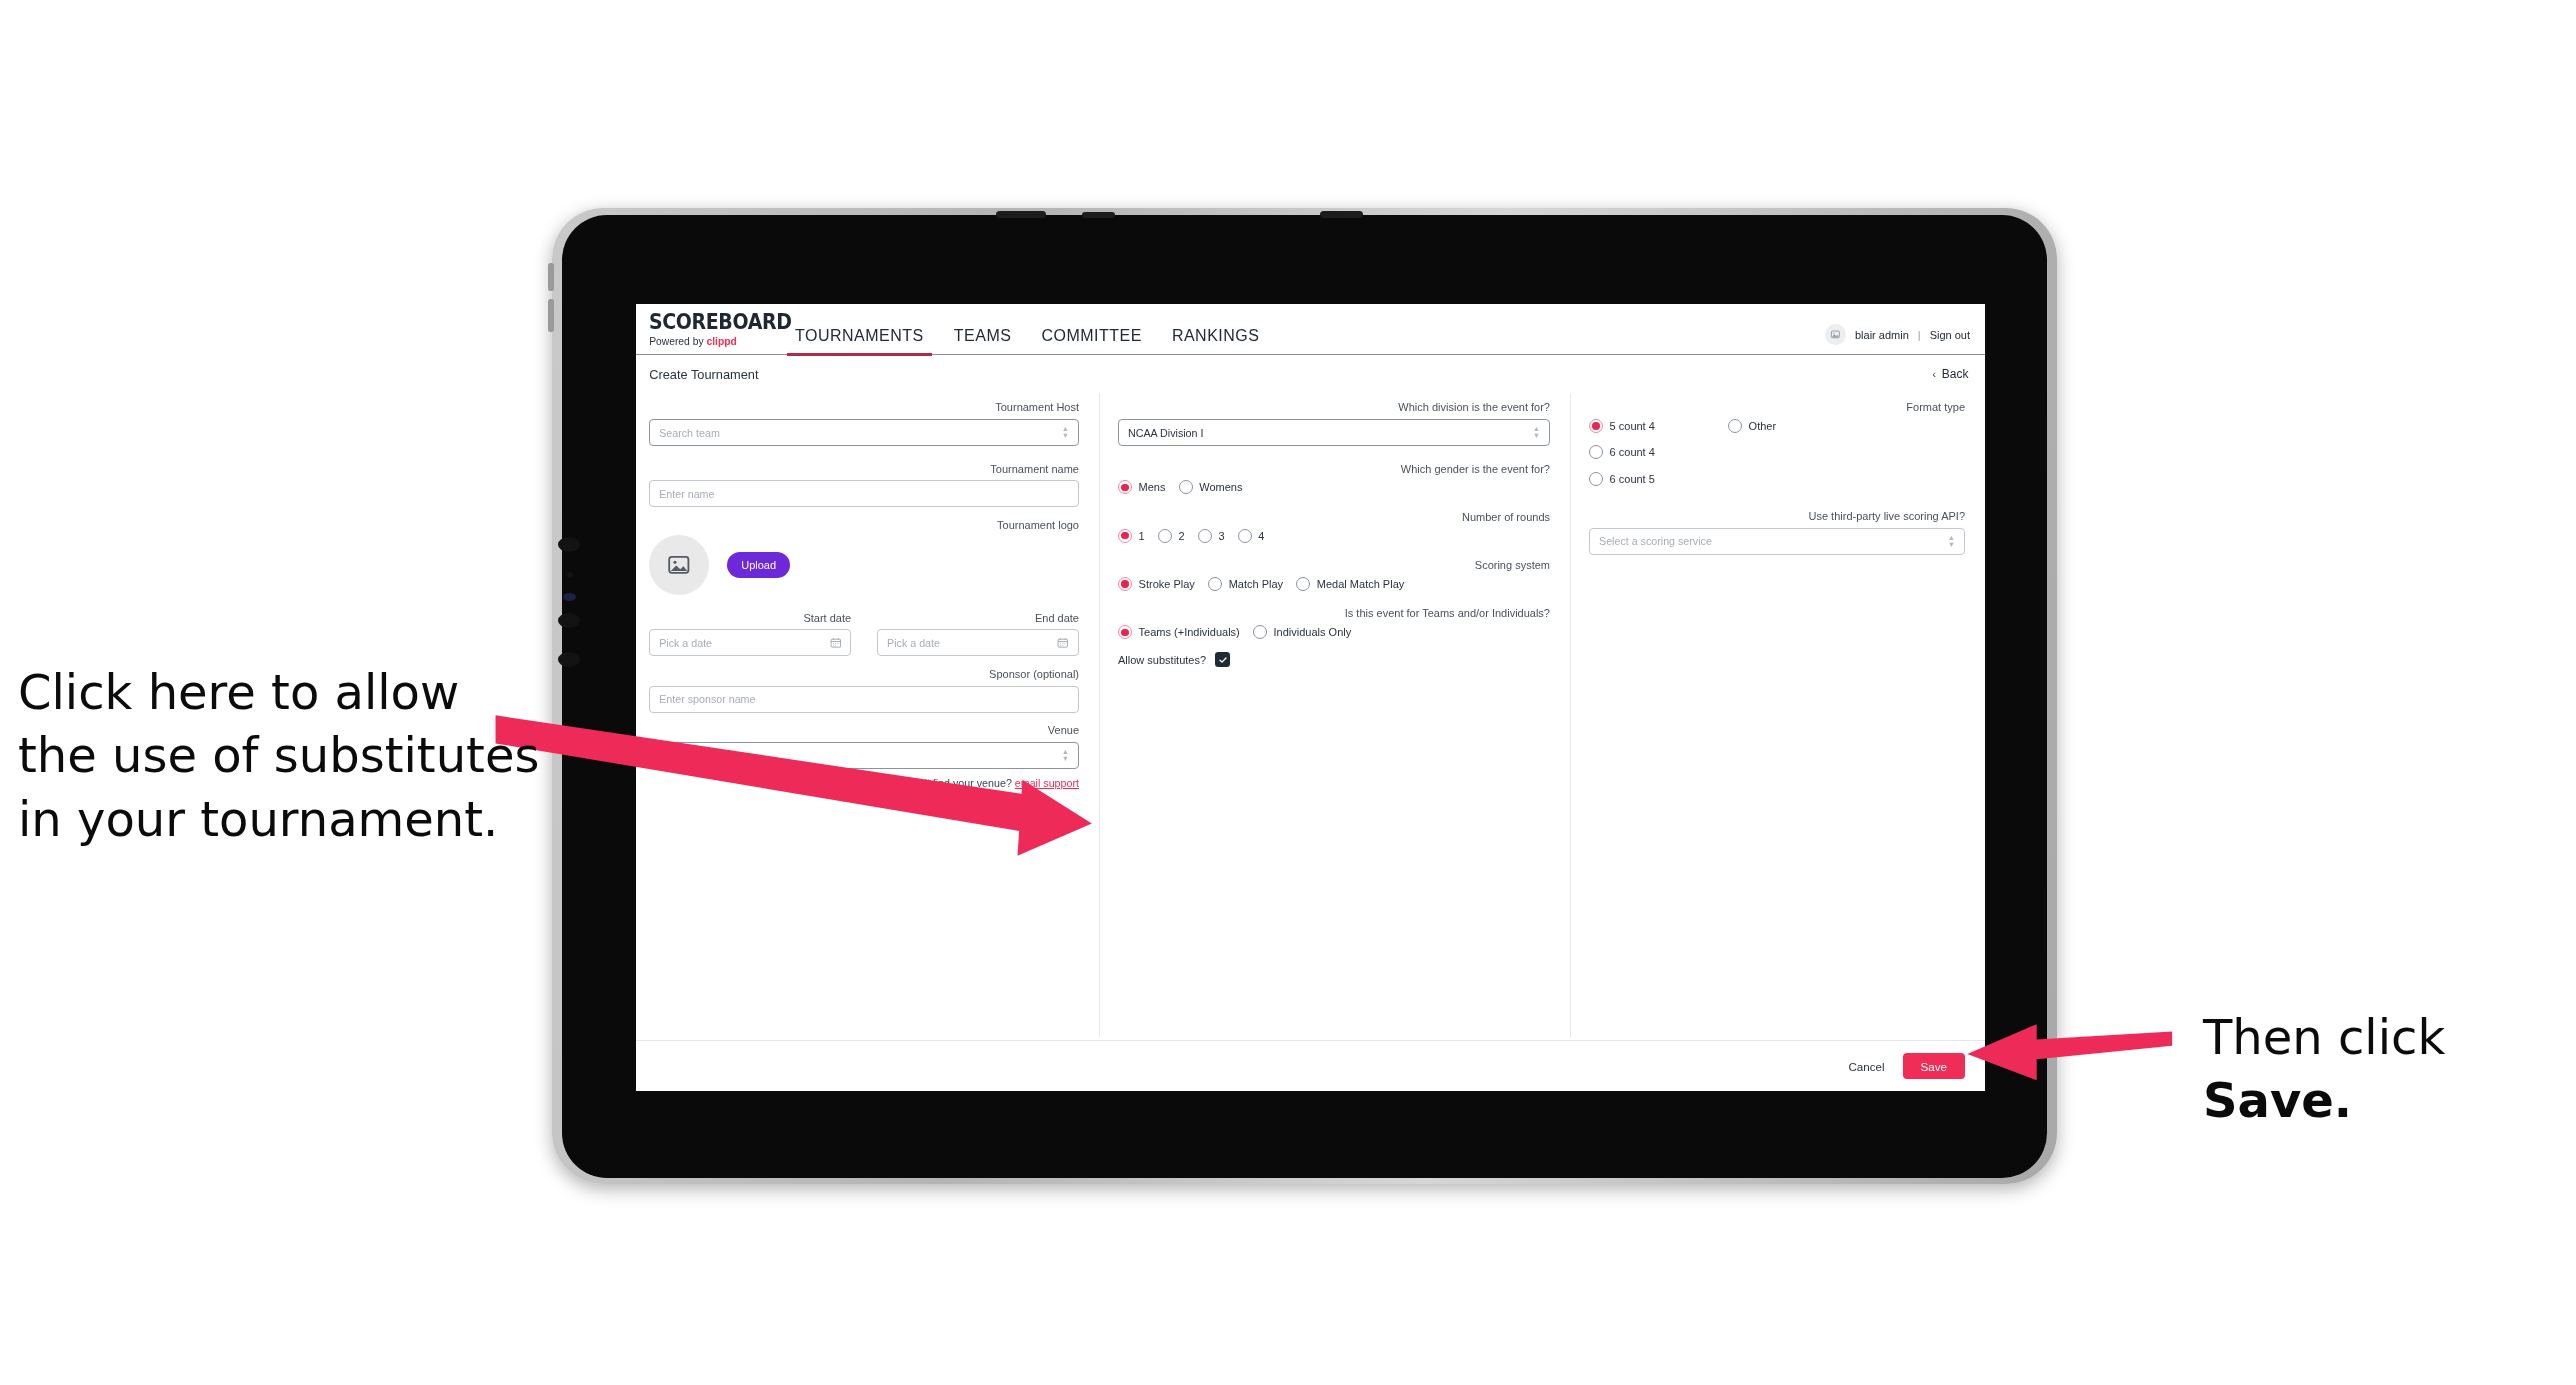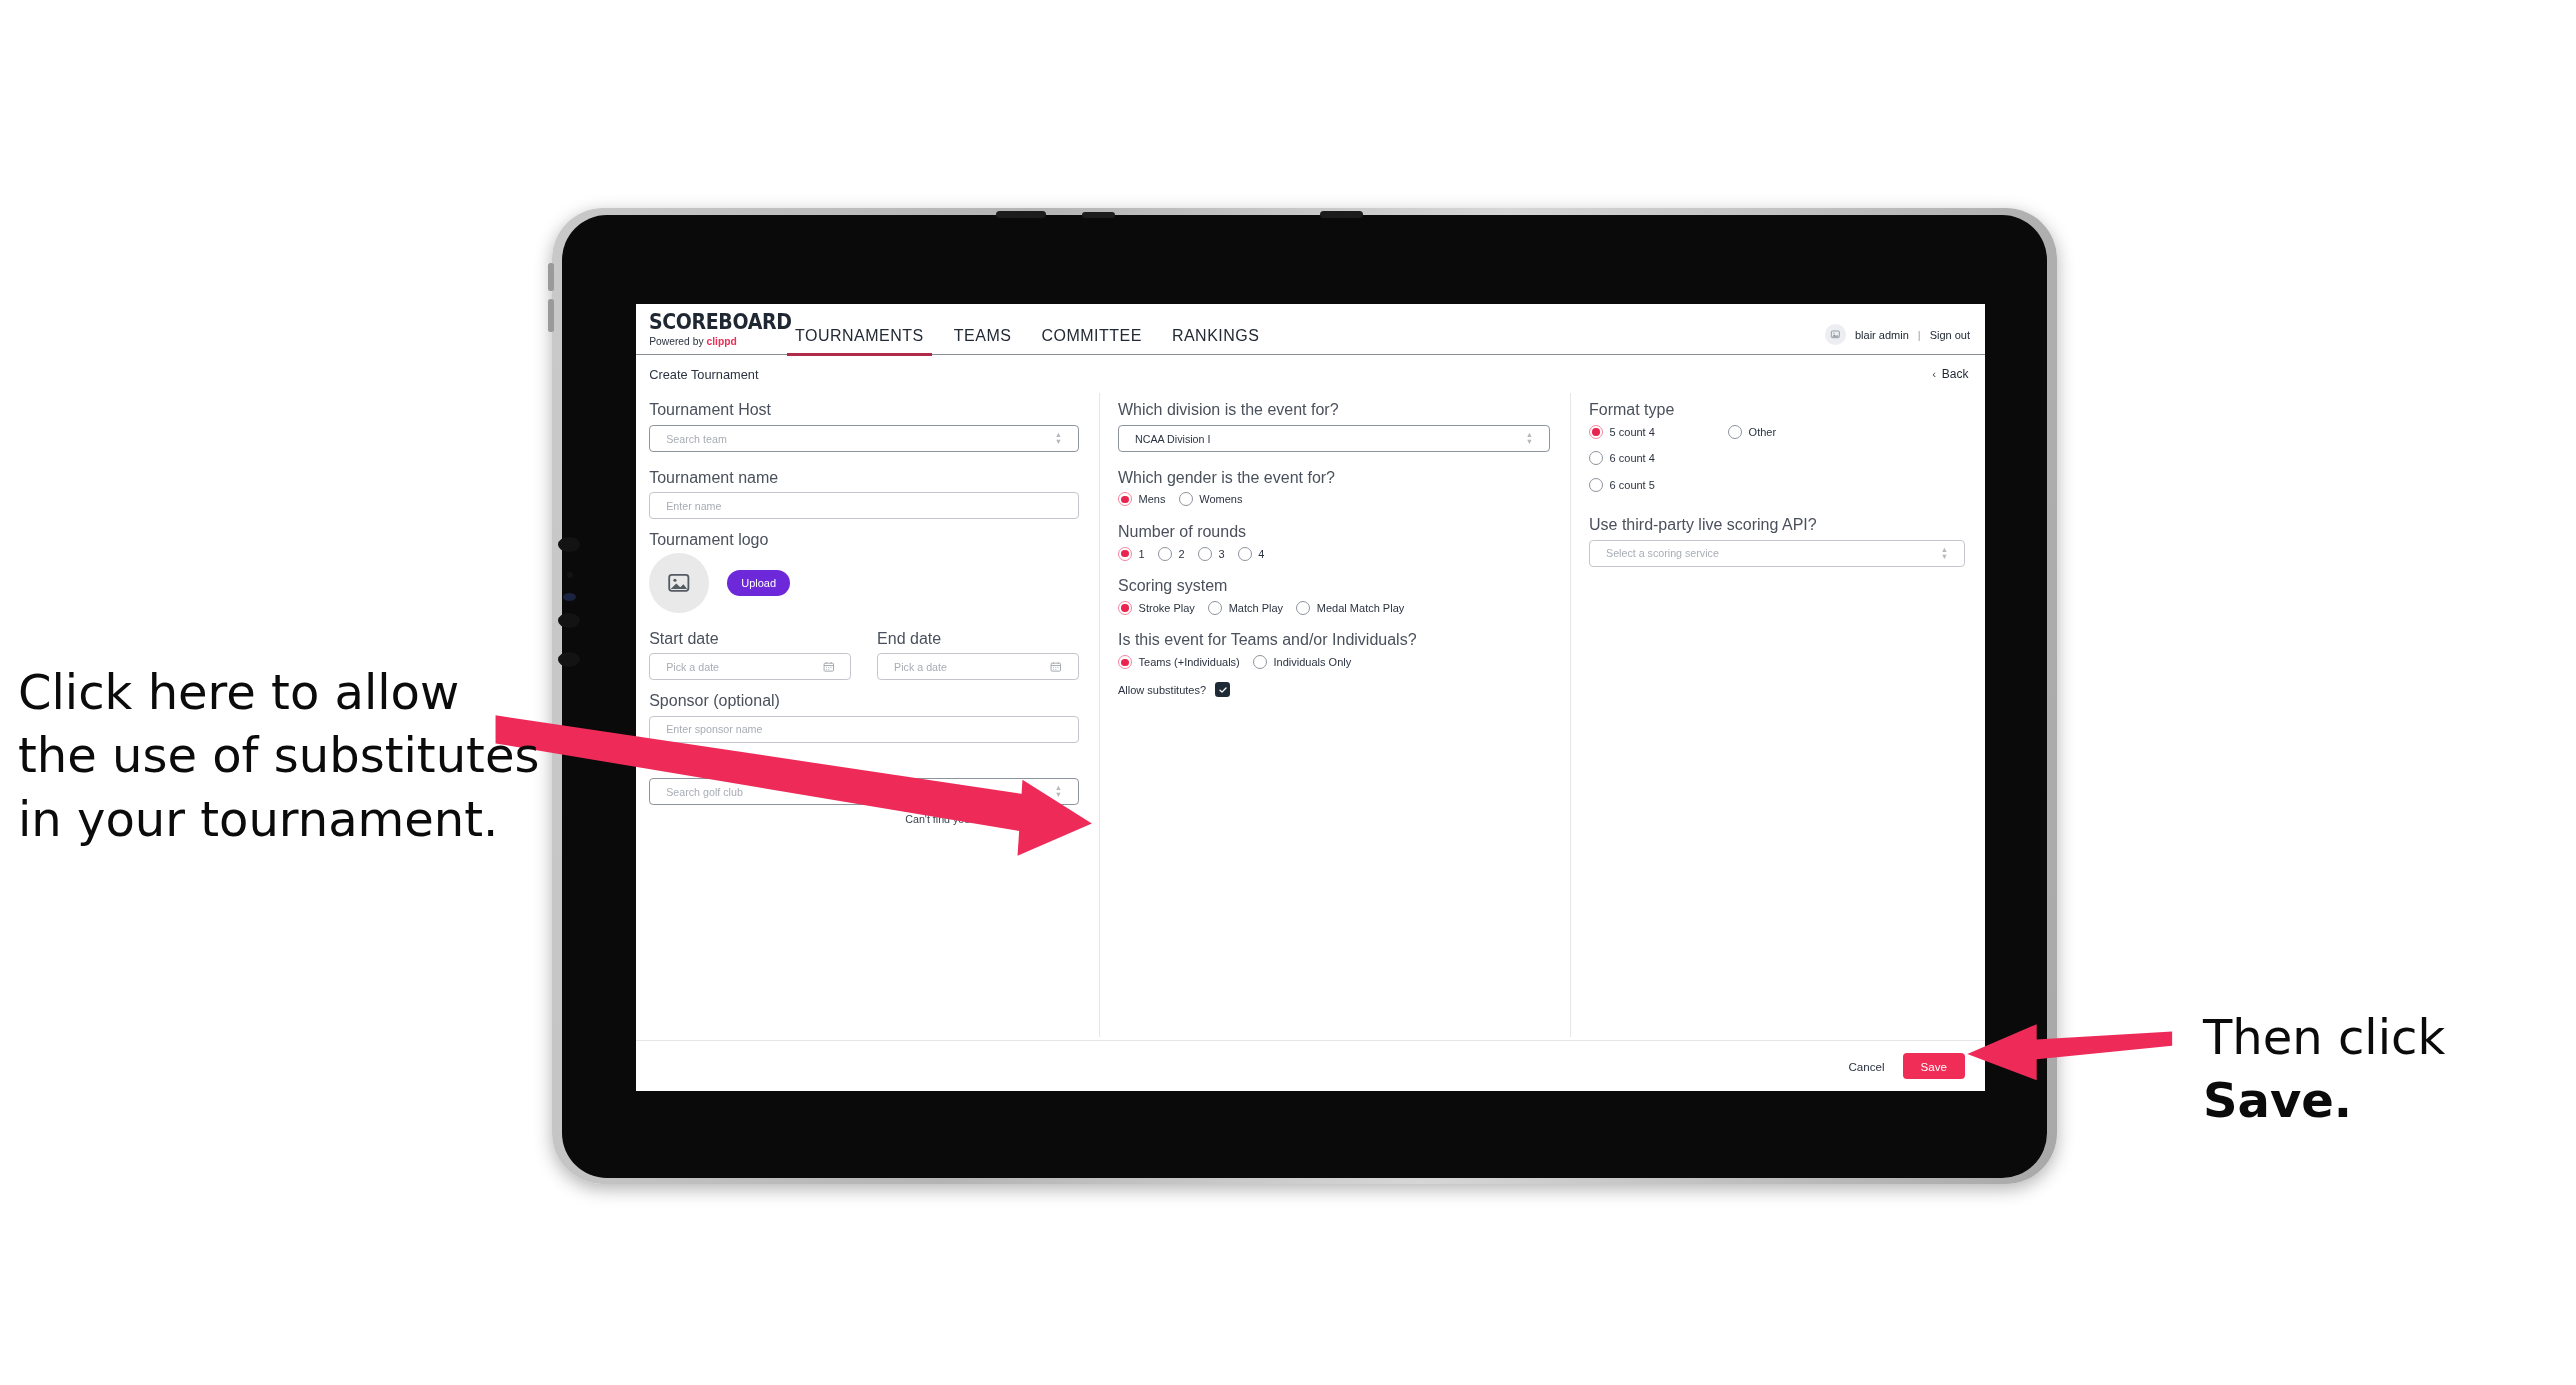--- a/index.html
+++ b/index.html
@@ -122,29 +122,29 @@
   }
   .chev { font-size:11.6px; color:#444c57; line-height:1; }
 
   
   .cols { display:flex; height: 644px; }
   .col { padding: 8.3px 20px 0 13.2px; position:relative; }
   .col-1 { width: 463px; }
   .col-2 { width: 471px; border-left:0.8px solid #e4e6ea; padding-left:18px; }
   .col-3 { width: 415px; border-left:0.8px solid #e4e6ea; padding-left:18px; }
 
-  .field-label { font-size:16px; color:#4a515c; margin-bottom:5.8px; }
+  .field-label { font-size:11px; color:#4a515c; margin-bottom:5.8px;text-align:right; }
   .field-label.tight { margin-bottom:4.1px; }
   .gap-lg { height: 16.5px; }
   .gap-md { height: 11.6px; }
 
   .input {
     width:100%; height:27px;
     border:0.8px solid #8d939c; border-radius:4.1px;
-    display:flex; align-items:center; padding: 0 16px;
+    display:flex; align-items:center; padding: 0 9px;
     font-size:10.7px; color:#a8adb5; background:#fff;
     cursor: text;
   }
   .input.thin { border-color:#c2c6cc; }
   .input .ph { flex:1; }
   .stepper {
     color:#b6bac0; font-size:10.7px; line-height:1;
     display:flex; flex-direction:column; gap:0.8px;
   }
   .stepper i { font-style:normal; font-size:7.4px; line-height:5.8px; }

